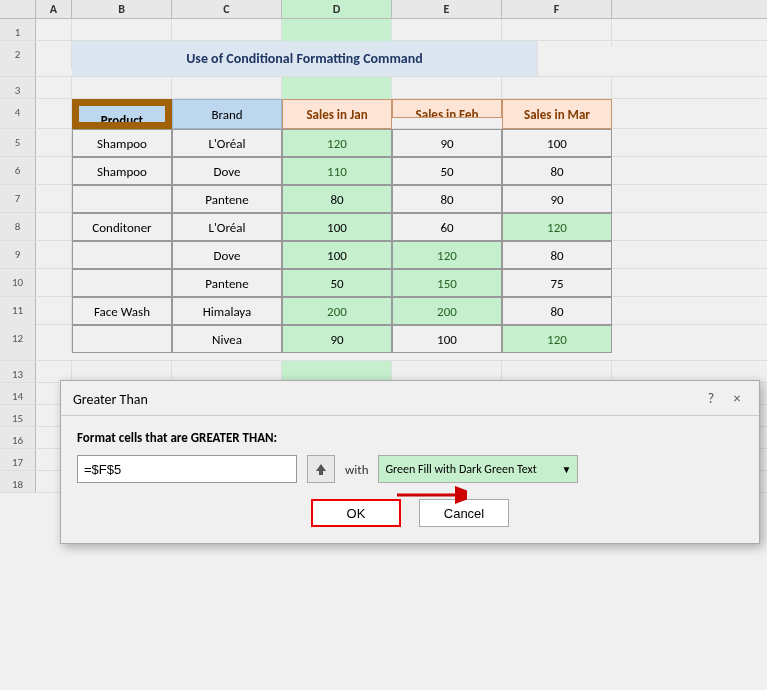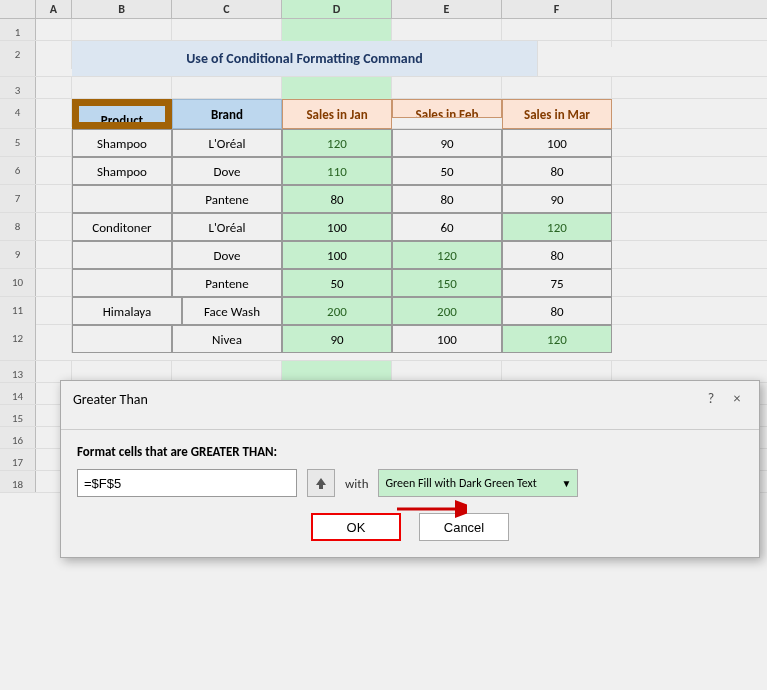--- a/index.html
+++ b/index.html
@@ -100,21 +100,21 @@
       top: 380px;
       left: 60px;
       width: 700px;
       background: #f0f0f0;
       border: 1px solid #aaa;
       box-shadow: 3px 3px 10px rgba(0,0,0,0.3);
       z-index: 10;
     }
     .dialog-titlebar {
       background: #f0f0f0;
-      padding: 8px 12px 20px;
+      padding: 8px 12px 6px;
       display: flex;
       justify-content: space-between;
       align-items: center;
       border-bottom: 1px solid #ccc;
     }
     .dialog-title-text {
       font-size: 14px;
       font-weight: normal;
       color: #000;
     }
@@ -262,21 +262,21 @@
     <div class="cell col-c"></div>
     <div class="cell col-d"></div>
     <div class="cell col-e"></div>
     <div class="cell col-f"></div>
   </div>
 
   <div class="grid-row" style="height:30px;">
     <div class="row-num">4</div>
     <div class="cell col-a"></div>
     <div class="cell col-b th-product" style="background:#bdd7ee; font-weight:bold; border:7px solid #a16207; height:30px; line-height:24px;">Product</div>
-    <div class="cell col-c th-brand" style="background:#bdd7ee; font-weight:bold; border:1px solid #9bb8d3; height:30px; line-height:24px;">Brand</div>
+    <div class="cell col-c th-brand" style="background:#bdd7ee; font-weight:normal; border:1px solid #9bb8d3; height:30px; line-height:24px;">Brand</div>
     <div class="cell col-d th-sales" style="background:#fce4d6; font-weight:bold; border:1px solid #c9956e; color:#843c00; height:30px; line-height:24px;">Sales in Jan</div>
     <div class="cell col-e th-sales" style="background:#fce4d6; font-weight:bold; border:1px solid #c9956e; color:#843c00; height:19px; line-height:24px;">Sales in Feb</div>
     <div class="cell col-f th-sales" style="background:#fce4d6; font-weight:bold; border:1px solid #c9956e; color:#843c00; height:30px; line-height:24px;">Sales in Mar</div>
   </div>
 
   <div class="grid-row" style="height:28px;">
     <div class="row-num">5</div>
     <div class="cell col-a"></div>
     <div class="cell col-b" style="border:1px solid #999; vertical-align:middle;">Shampoo</div>
     <div class="cell col-c" style="border:1px solid #999;">L'Oréal</div>
@@ -331,22 +331,22 @@
     <div class="cell col-b" style="border:1px solid #999;"></div>
     <div class="cell col-c" style="border:1px solid #999;">Pantene</div>
     <div class="cell col-d" style="border:1px solid #999;">50</div>
     <div class="cell col-e green-fill" style="background:#c6efce; color:#276221; border:1px solid #999;">150</div>
     <div class="cell col-f" style="border:1px solid #999;">75</div>
   </div>
 
   <div class="grid-row" style="height:28px;align-items:center;">
     <div class="row-num">11</div>
     <div class="cell col-a"></div>
+    <div class="cell col-b" style="border:1px solid #999;">Face Wash</div>
     <div class="cell col-c" style="border:1px solid #999;">Himalaya</div>
-    <div class="cell col-b" style="border:1px solid #999;">Face Wash</div>
     <div class="cell col-d green-fill" style="background:#c6efce; color:#276221; border:1px solid #999;">200</div>
     <div class="cell col-e green-fill" style="background:#c6efce; color:#276221; border:1px solid #999;">200</div>
     <div class="cell col-f" style="border:1px solid #999;">80</div>
   </div>
 
   <div class="grid-row" style="height:36px;">
     <div class="row-num">12</div>
     <div class="cell col-a"></div>
     <div class="cell col-b" style="border:1px solid #999;"></div>
     <div class="cell col-c" style="border:1px solid #999;">Nivea</div>

